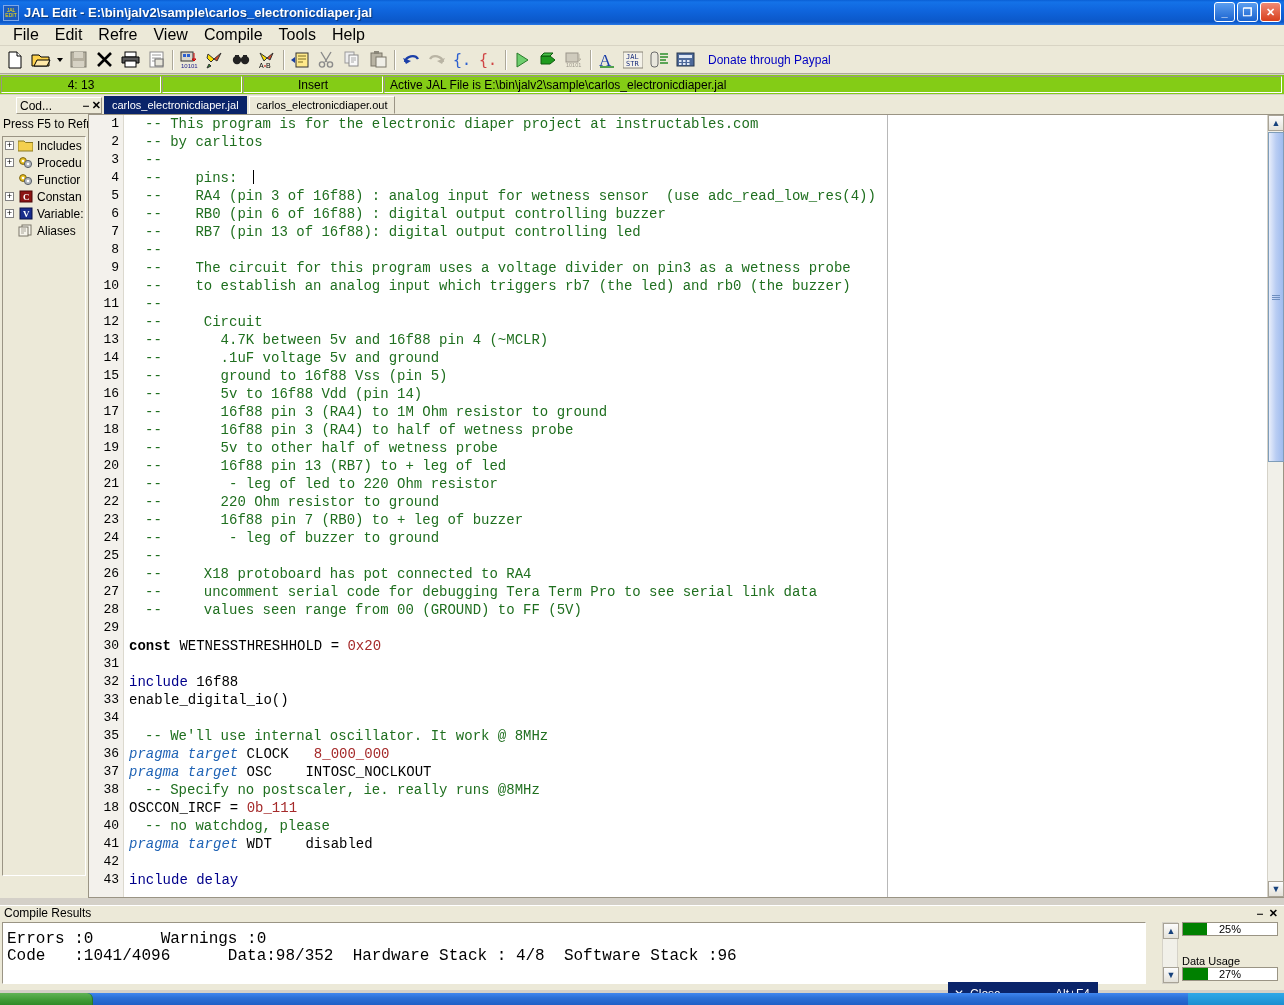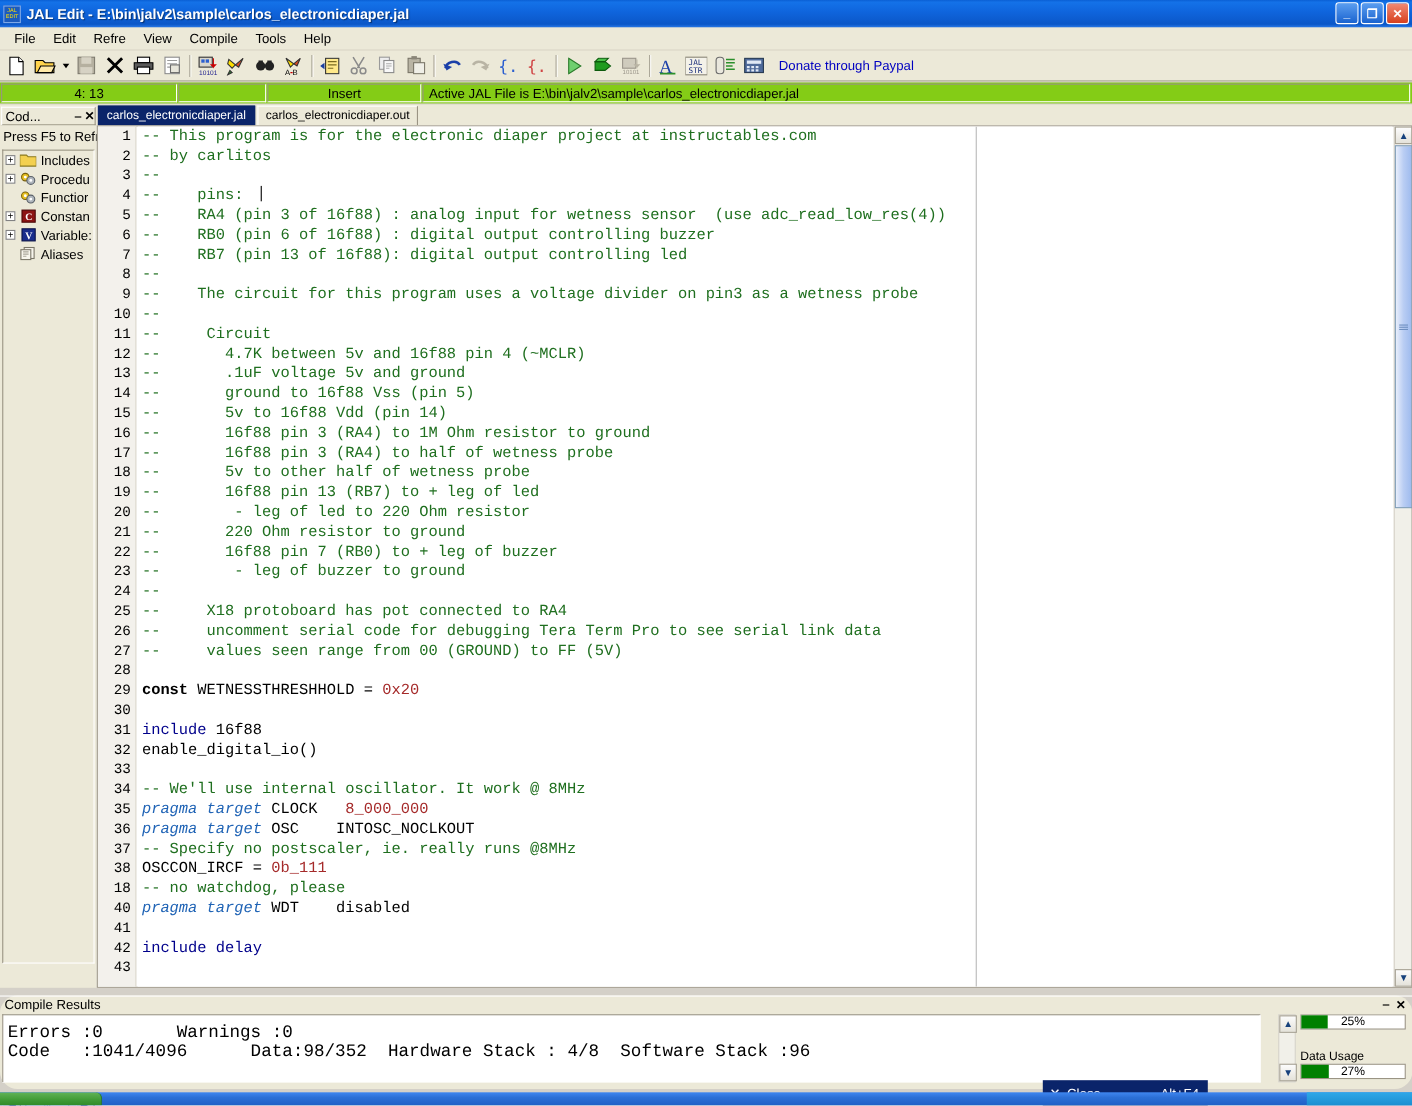--- a/index.html
+++ b/index.html
@@ -41,21 +41,21 @@
   .tb-btn.close{background:linear-gradient(180deg,#f08a75,#d8401d);}
   .tb-glyph{display:block;}
 
   
   .menubar{
     position:absolute;left:0;top:25px;width:1284px;height:21px;
     background:#ece9d8;display:flex;align-items:center;padding-left:5px;
     box-sizing:border-box;border-bottom:1px solid #d8d4c4;
   }
   .menu-item{
-    padding:2px 8px;font-size:12px;color:#000;cursor:default;
+    padding:2px 8px;font-size:16px;color:#000;cursor:default;
   }
 
   
   .toolbar{
     position:absolute;left:0;top:46px;width:1284px;height:28px;
     background:#ece9d8;border-bottom:1px solid #aca899;
     display:flex;align-items:center;padding-left:2px;box-sizing:border-box;
   }
   .tbtn{
     width:24px;height:23px;margin:0 1px;display:flex;align-items:center;justify-content:center;
@@ -89,21 +89,21 @@
   .ss2{width:80px;}
   .ss3{width:140px;}
   .ss4{flex:1;justify-content:flex-start;padding-left:5px;margin-right:2px;}
 
   
   .tabrow{
     position:absolute;left:0;top:95px;width:1284px;height:19px;
     background:#ece9d8;display:flex;align-items:flex-end;box-sizing:border-box;
   }
   .docktab{
-    width:86px;height:17px;margin-left:1px;
+    width:86px;height:17px;margin-left:16px;
     border:1px solid;border-color:#ffffff #9a9484 #9a9484 #ffffff;
     background:#ece9d8;display:flex;align-items:center;box-sizing:border-box;
     font-size:12px;padding-left:3px;gap:3px;
   }
   .docktab .lbl{flex:1;white-space:nowrap;overflow:hidden;}
   .pin-ico{font-size:11px;font-weight:bold;}
   .x-ico{font-size:11px;font-weight:bold;}
   .filetab{
     height:18px;padding:0 7px;display:flex;align-items:center;
     font-size:11px;box-sizing:border-box;margin-left:2px;
@@ -170,21 +170,21 @@
   .marginline{
     position:absolute;left:762px;top:0;width:1px;height:782px;background:#b8b8b8;
   }
   .ln,.cl{
     height:18px;line-height:18px;
     font-family:"Liberation Mono","DejaVu Sans Mono",monospace;
     font-size:14px;white-space:pre;
   }
   .ln{text-align:right;padding-right:4px;color:#000;font-size:13px;}
   .cl{padding-left:4px;color:#000;}
-  .cmt{color:#1f6f1f;}
+  .cmt{color:#1f6f1f;margin-left:16px;}
   .kw{color:#00008b;}
   .kwi{color:#1f63b5;font-style:italic;}
   .num{color:#a52a2a;}
   .bold{font-weight:bold;color:#000;}
   .caret{
     display:inline-block;width:1px;height:14px;background:#000;
     vertical-align:-2px;margin:0 -1px;
   }
 
   .vsb{
@@ -201,21 +201,21 @@
     background:linear-gradient(90deg,#e8eefb,#b9cdf3 50%,#9fbbee);
     border:1px solid #7f9db9;box-sizing:border-box;
     display:flex;align-items:center;justify-content:center;
   }
   .grip i{display:block;width:8px;height:1px;background:#6f8fc0;margin:1px 0;}
   .vsb-btn.bot{position:absolute;left:0;bottom:0;}
 
   
   .dock{
     position:absolute;left:0;top:905px;width:1284px;height:85px;
-    background:#ece9d8;box-sizing:border-box;border-radius:16px;
+    background:#ece9d8;box-sizing:border-box;
   }
   .dock-hdr{
     height:15px;display:flex;align-items:center;
     font-size:12px;color:#000;padding-left:4px;box-sizing:border-box;
     border-top:1px solid #fff;position:relative;
   }
   .dock-hdr .fill{flex:1;}
   .dock-hdr .hico{font-size:11px;font-weight:bold;margin-right:6px;}
   .dock-body{
     position:absolute;left:2px;top:17px;width:1144px;height:62px;
@@ -653,20 +653,21 @@
       <div class="marginline"></div>
     <div class="cl"><span class="cmt">-- This program is for the electronic diaper project at instructables.com</span></div>
         <div class="cl"><span class="cmt">-- by carlitos</span></div>
         <div class="cl"><span class="cmt">--</span></div>
         <div class="cl"><span class="cmt">--    pins:  </span><span class="caret"></span></div>
         <div class="cl"><span class="cmt">--    RA4 (pin 3 of 16f88) : analog input for wetness sensor  (use adc_read_low_res(4))</span></div>
         <div class="cl"><span class="cmt">--    RB0 (pin 6 of 16f88) : digital output controlling buzzer</span></div>
         <div class="cl"><span class="cmt">--    RB7 (pin 13 of 16f88): digital output controlling led</span></div>
         <div class="cl"><span class="cmt">--</span></div>
         <div class="cl"><span class="cmt">--    The circuit for this program uses a voltage divider on pin3 as a wetness probe</span></div>
+        <div class="cl"><span class="cmt">--    to establish an analog input which triggers rb7 (the led) and rb0 (the buzzer)</span></div>
         <div class="cl"><span class="cmt">--</span></div>
         <div class="cl"><span class="cmt">--     Circuit</span></div>
         <div class="cl"><span class="cmt">--       4.7K between 5v and 16f88 pin 4 (~MCLR)</span></div>
         <div class="cl"><span class="cmt">--       .1uF voltage 5v and ground</span></div>
         <div class="cl"><span class="cmt">--       ground to 16f88 Vss (pin 5)</span></div>
         <div class="cl"><span class="cmt">--       5v to 16f88 Vdd (pin 14)</span></div>
         <div class="cl"><span class="cmt">--       16f88 pin 3 (RA4) to 1M Ohm resistor to ground</span></div>
         <div class="cl"><span class="cmt">--       16f88 pin 3 (RA4) to half of wetness probe</span></div>
         <div class="cl"><span class="cmt">--       5v to other half of wetness probe</span></div>
         <div class="cl"><span class="cmt">--       16f88 pin 13 (RB7) to + leg of led</span></div>

